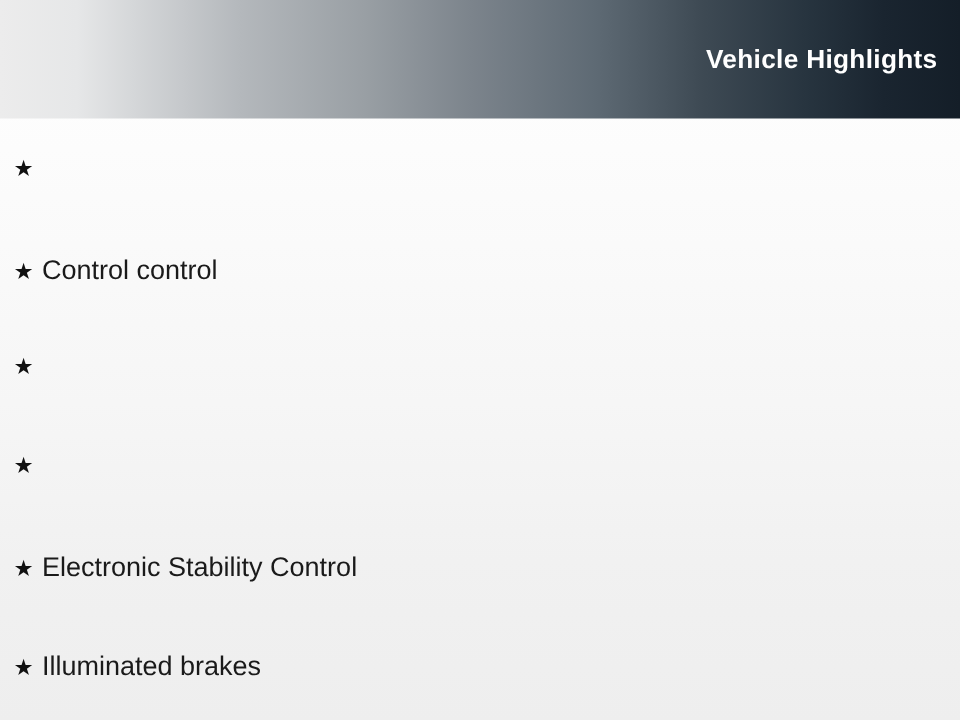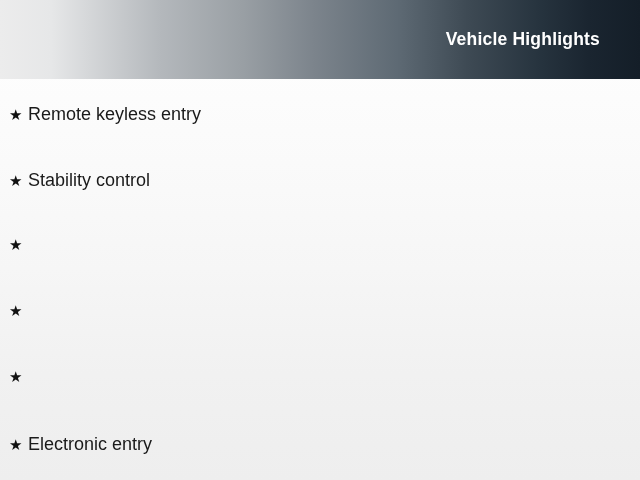--- a/index.html
+++ b/index.html
@@ -45,21 +45,21 @@
                 #7c848c 49%,
                 #5e6a74 62%,
                 #3e4a54 73%,
                 #27343f 84%,
                 #1a2530 92%,
                 #141e28 100%);
     display: flex;
     align-items: center;
     justify-content: flex-end;
     box-sizing: border-box;
-    padding-right: 40px;
+    padding-right: 15px;
   }
 
   #header-title {
     color: #ffffff;
     font-size: 17.5px;
     font-weight: bold;
     letter-spacing: 0.2px;
     white-space: nowrap;
     line-height: 1;
   }
@@ -111,40 +111,40 @@
 <div id="page">
 
   <div id="header">
     <div id="header-title">Vehicle Highlights</div>
   </div>
 
   <ul id="features-list">
 
     <li class="feature-row">
       <span class="bullet-star">★</span>
-      <span class="feature-label">Remote keyless entry</span>
     </li>
 
     <li class="feature-row">
       <span class="bullet-star">★</span>
-      <span class="feature-label">Stability control</span>
+      <span class="feature-label">Control control</span>
     </li>
 
     <li class="feature-row">
       <span class="bullet-star">★</span>
     </li>
 
     <li class="feature-row">
       <span class="bullet-star">★</span>
     </li>
 
     <li class="feature-row">
       <span class="bullet-star">★</span>
+      <span class="feature-label">Electronic Stability Control</span>
     </li>
 
     <li class="feature-row">
       <span class="bullet-star">★</span>
-      <span class="feature-label">Electronic entry</span>
+      <span class="feature-label">Illuminated brakes</span>
     </li>
 
   </ul>
 
 </div>
 
 </body></html>

